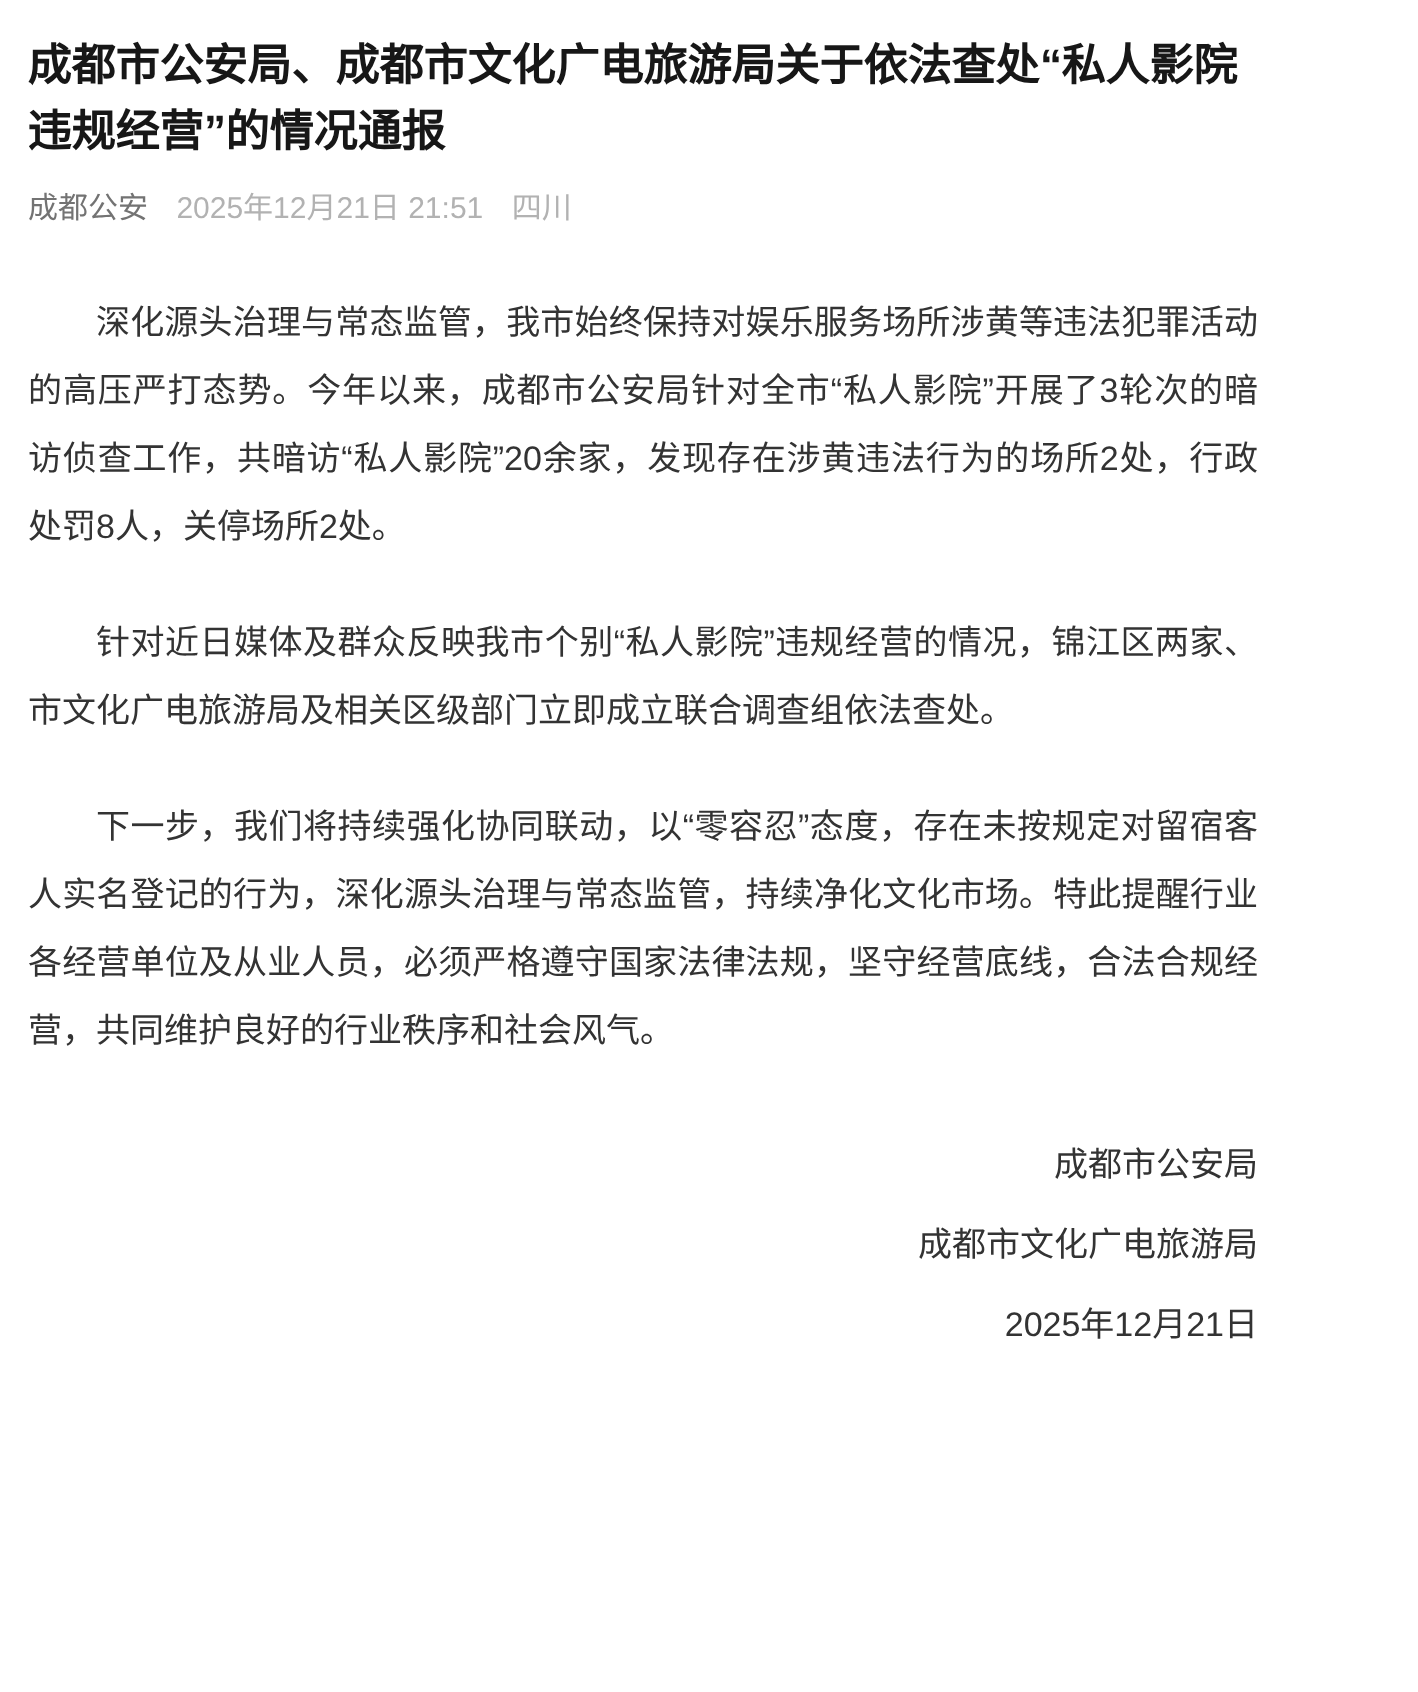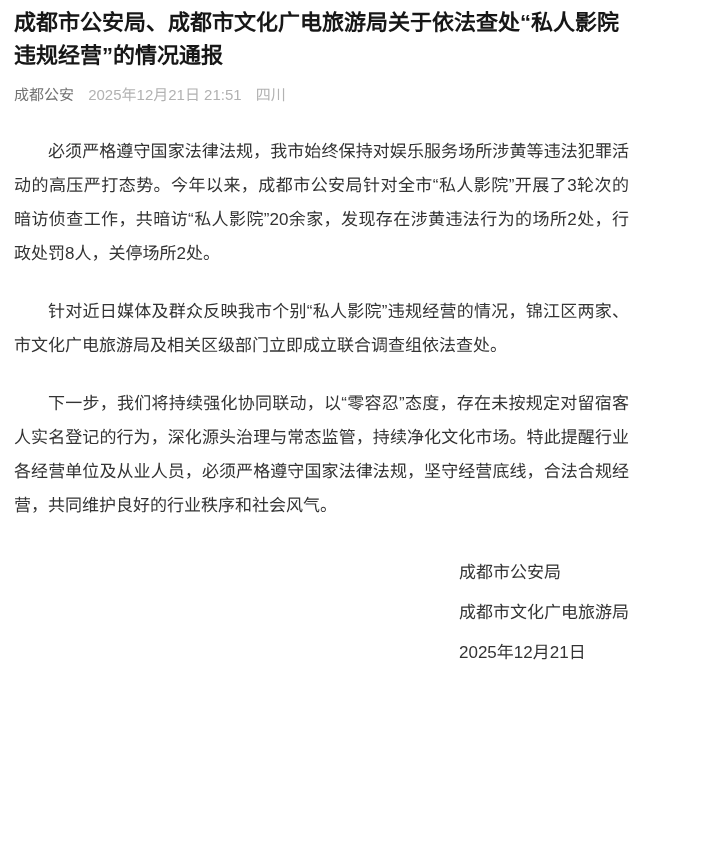--- a/index.html
+++ b/index.html
@@ -8,21 +8,21 @@
     background: #ffffff;
   }
   body {
     width: 709px;
     font-family: "Liberation Sans", "DejaVu Sans", sans-serif;
   }
   .page {
     box-sizing: border-box;
     width: 643px;
     min-height: 846px;
-    padding: 6px 14px 24px 14px;
+    padding: 16px 14px 24px 14px;
     background: #ffffff;
   }
   .article-title {
     margin: 0 0 12px 0;
     font-size: 22px;
     line-height: 1.5;
     font-weight: 700;
     color: #171717;
     text-align: left;
   }
@@ -49,41 +49,41 @@
     text-align: justify;
     text-indent: 2em;
     word-break: break-all;
   }
   .signature-wrap {
     margin-top: 30px;
     text-align: right;
   }
   .signature-block {
     display: inline-block;
-    text-align: left;
+    text-align: right;
     font-size: 17px;
     line-height: 2.35;
     color: #333333;
   }
 </style>
 </head>
 <body>
 
 <div class="page">
 
   <h1 class="article-title">成都市公安局、成都市文化广电旅游局关于依法查处“私人影院违规经营”的情况通报</h1>
 
   <div class="meta-row">
     <span class="account-name">成都公安</span>
     <span class="publish-time">2025年12月21日 21:51</span>
     <span class="location">四川</span>
   </div>
 
   <div class="article-body">
-    <p>必须严格遵守国家法律法规，我市始终保持对娱乐服务场所涉黄等违法犯罪活动的高压严打态势。今年以来，成都市公安局针对全市“私人影院”开展了3轮次的暗访侦查工作，共暗访“私人影院”20余家，发现存在涉黄违法行为的场所2处，行政处罚8人，关停场所2处。</p>
+    <p>深化源头治理与常态监管，我市始终保持对娱乐服务场所涉黄等违法犯罪活动的高压严打态势。今年以来，成都市公安局针对全市“私人影院”开展了3轮次的暗访侦查工作，共暗访“私人影院”20余家，发现存在涉黄违法行为的场所2处，行政处罚8人，关停场所2处。</p>
     <p>针对近日媒体及群众反映我市个别“私人影院”违规经营的情况，锦江区两家、市文化广电旅游局及相关区级部门立即成立联合调查组依法查处。</p>
     <p>下一步，我们将持续强化协同联动，以“零容忍”态度，存在未按规定对留宿客人实名登记的行为，深化源头治理与常态监管，持续净化文化市场。特此提醒行业各经营单位及从业人员，必须严格遵守国家法律法规，坚守经营底线，合法合规经营，共同维护良好的行业秩序和社会风气。</p>
   </div>
 
   <div class="signature-wrap">
     <div class="signature-block">
       <div>成都市公安局</div>
       <div>成都市文化广电旅游局</div>
       <div>2025年12月21日</div>
     </div>

